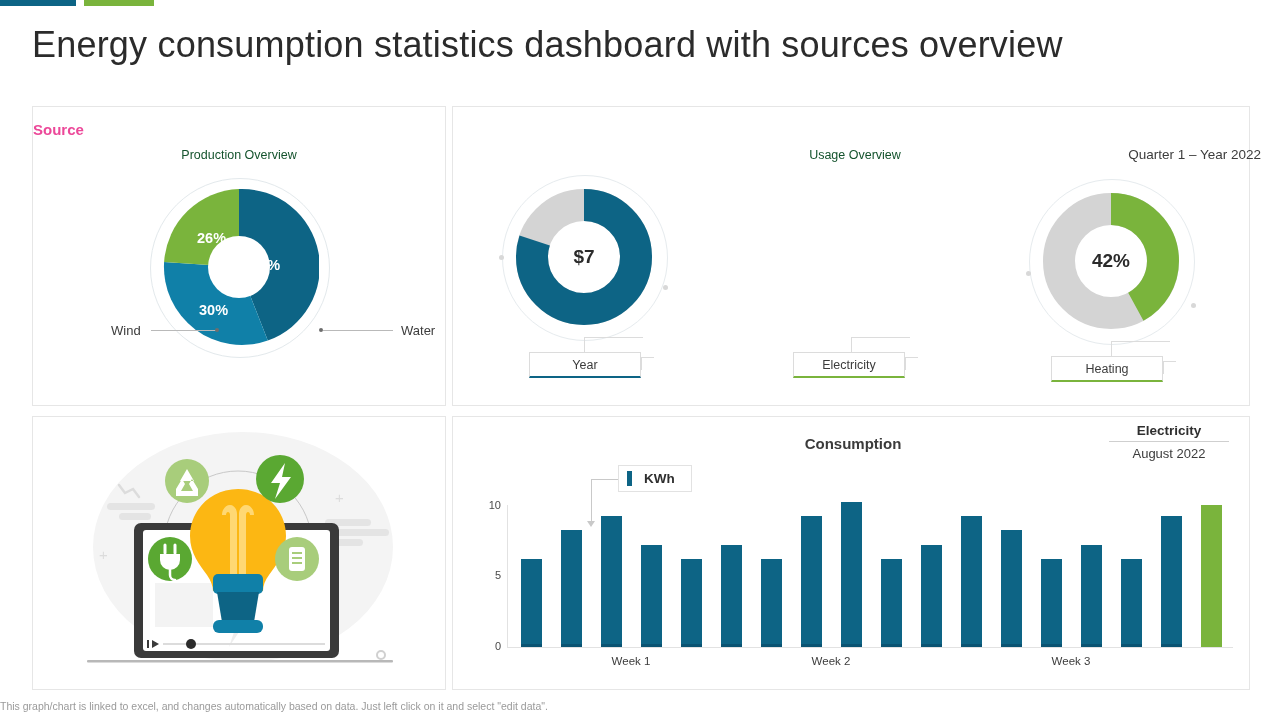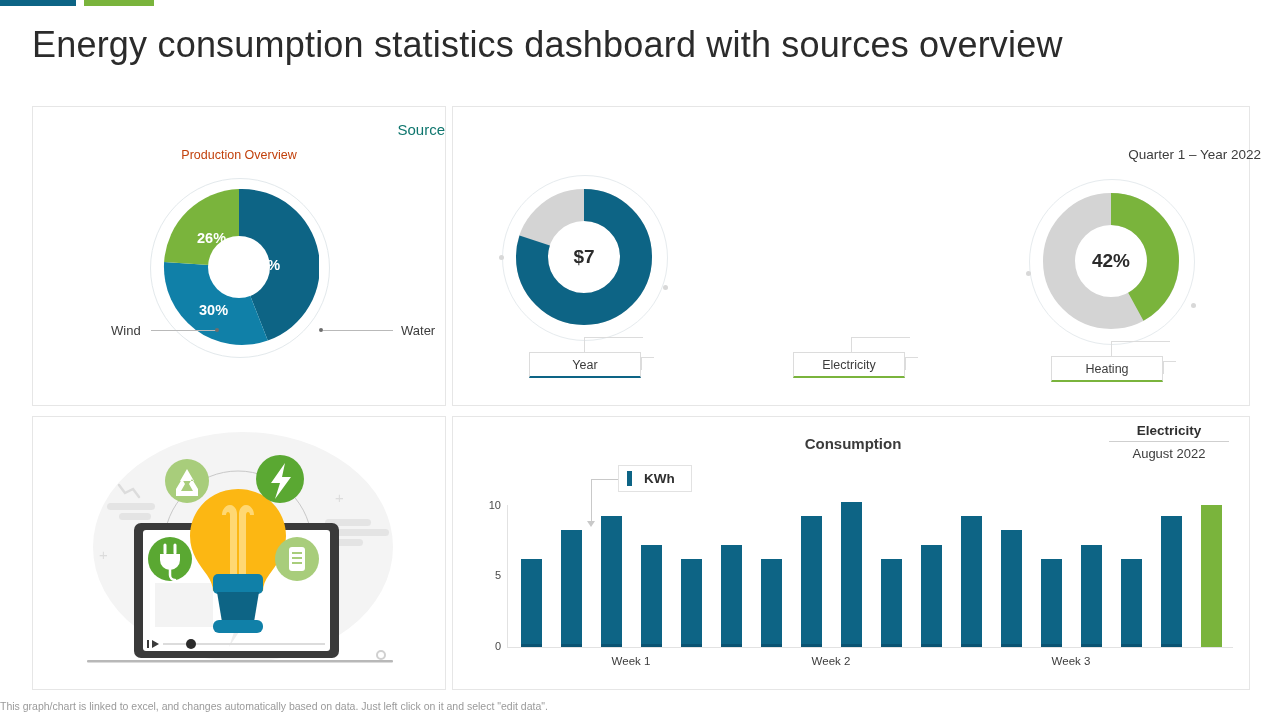--- a/index.html
+++ b/index.html
@@ -18,24 +18,24 @@
     letter-spacing:.2px;white-space:nowrap;
   }
 
   .panel{position:absolute;background:#fff;border:1px solid #e6e6e6;}
   #panel-source{left:32px;top:106px;width:412px;height:298px;}
   #panel-energy{left:452px;top:106px;width:796px;height:298px;}
   #panel-illustration{left:32px;top:416px;width:412px;height:272px;}
   #panel-consumption{left:452px;top:416px;width:796px;height:272px;}
 
   .panel-title{
-    text-align:right;font-size:15px;font-weight:normal;color:#0f766e;
+    text-align:left;font-size:15px;font-weight:bold;color:#ec4899;
   }
   .panel-sub{
-    text-align:center;font-size:12.5px;font-weight:400;color:#c2410c;
+    text-align:center;font-size:12.5px;font-weight:400;color:#14532d;
   }
 
   
   #source-title{position:absolute;left:0;top:14px;width:412px;}
   #source-sub{position:absolute;left:0;top:41px;width:412px;}
   #source-donut-wrap{position:absolute;left:126px;top:80px;width:160px;height:160px;}
   #source-ring{
     position:absolute;left:-9px;top:-9px;width:178px;height:178px;
     border-radius:50%;border:1px solid #e3e9ec;
   }
@@ -155,20 +155,21 @@
   <div class="legend-text" id="legend-wind">Wind</div>
   <div class="leader" style="left:118px;top:223px;width:66px;"></div>
   <div class="leader-dot" style="left:182px;top:221px;"></div>
 
   <div class="legend-text" id="legend-fossil">Fossil</div>
   <div class="leader" style="left:116px;top:355px;width:70px;"></div>
   <div class="leader-dot" style="left:164px;top:353px;"></div>
 </div>
 
 <div class="panel" id="panel-energy">
+  <div class="panel-sub" id="energy-sub">Usage Overview</div>
   <div id="energy-quarter">Quarter 1 – Year 2022</div>
 
   <div class="gauge" style="left:63px;top:82px;">
     <div class="gauge-outer"></div>
     <svg width="136" height="136" viewBox="0 0 136 136">
       <circle cx="68" cy="68" r="52" fill="none" stroke="#d4d4d4" stroke-width="32"></circle>
       <circle cx="68" cy="68" r="52" fill="none" stroke="#0d6485" stroke-width="32" stroke-dasharray="261.4 326.7" transform="rotate(-90 68 68)"></circle>
     </svg>
     <div class="gauge-center">$7</div>
     <div class="gauge-dot" style="left:-17px;top:66px;"></div>

